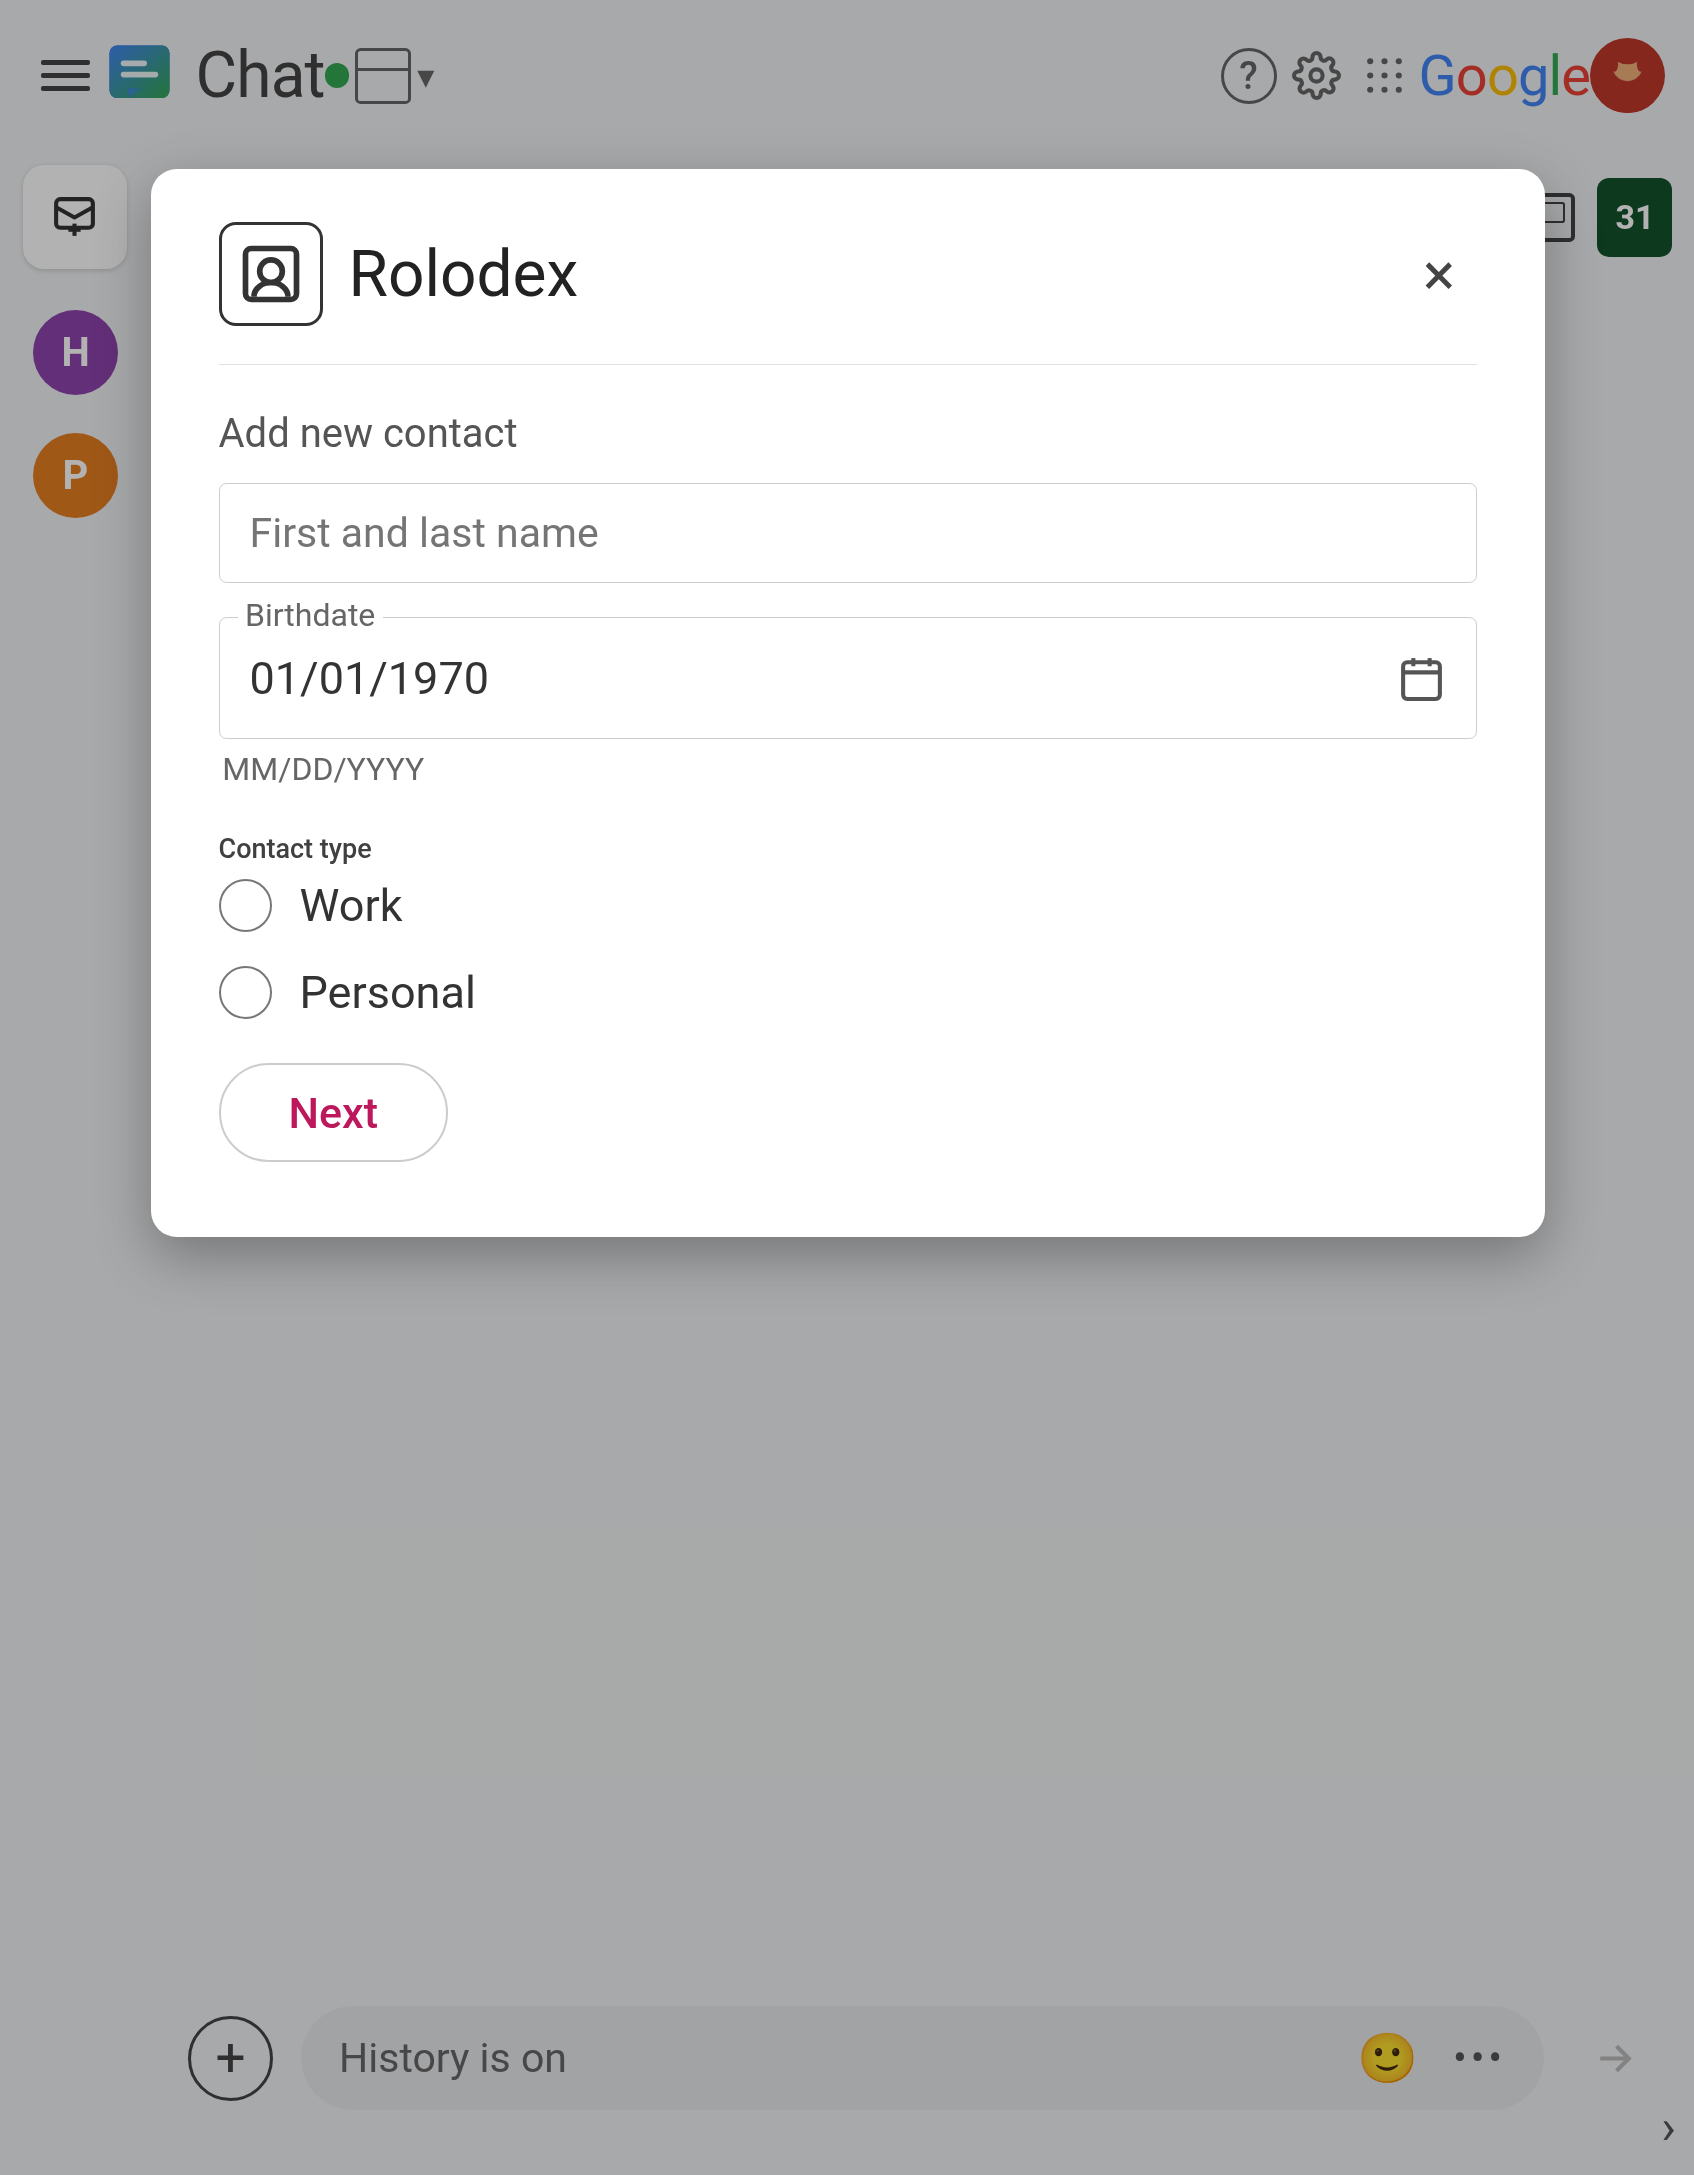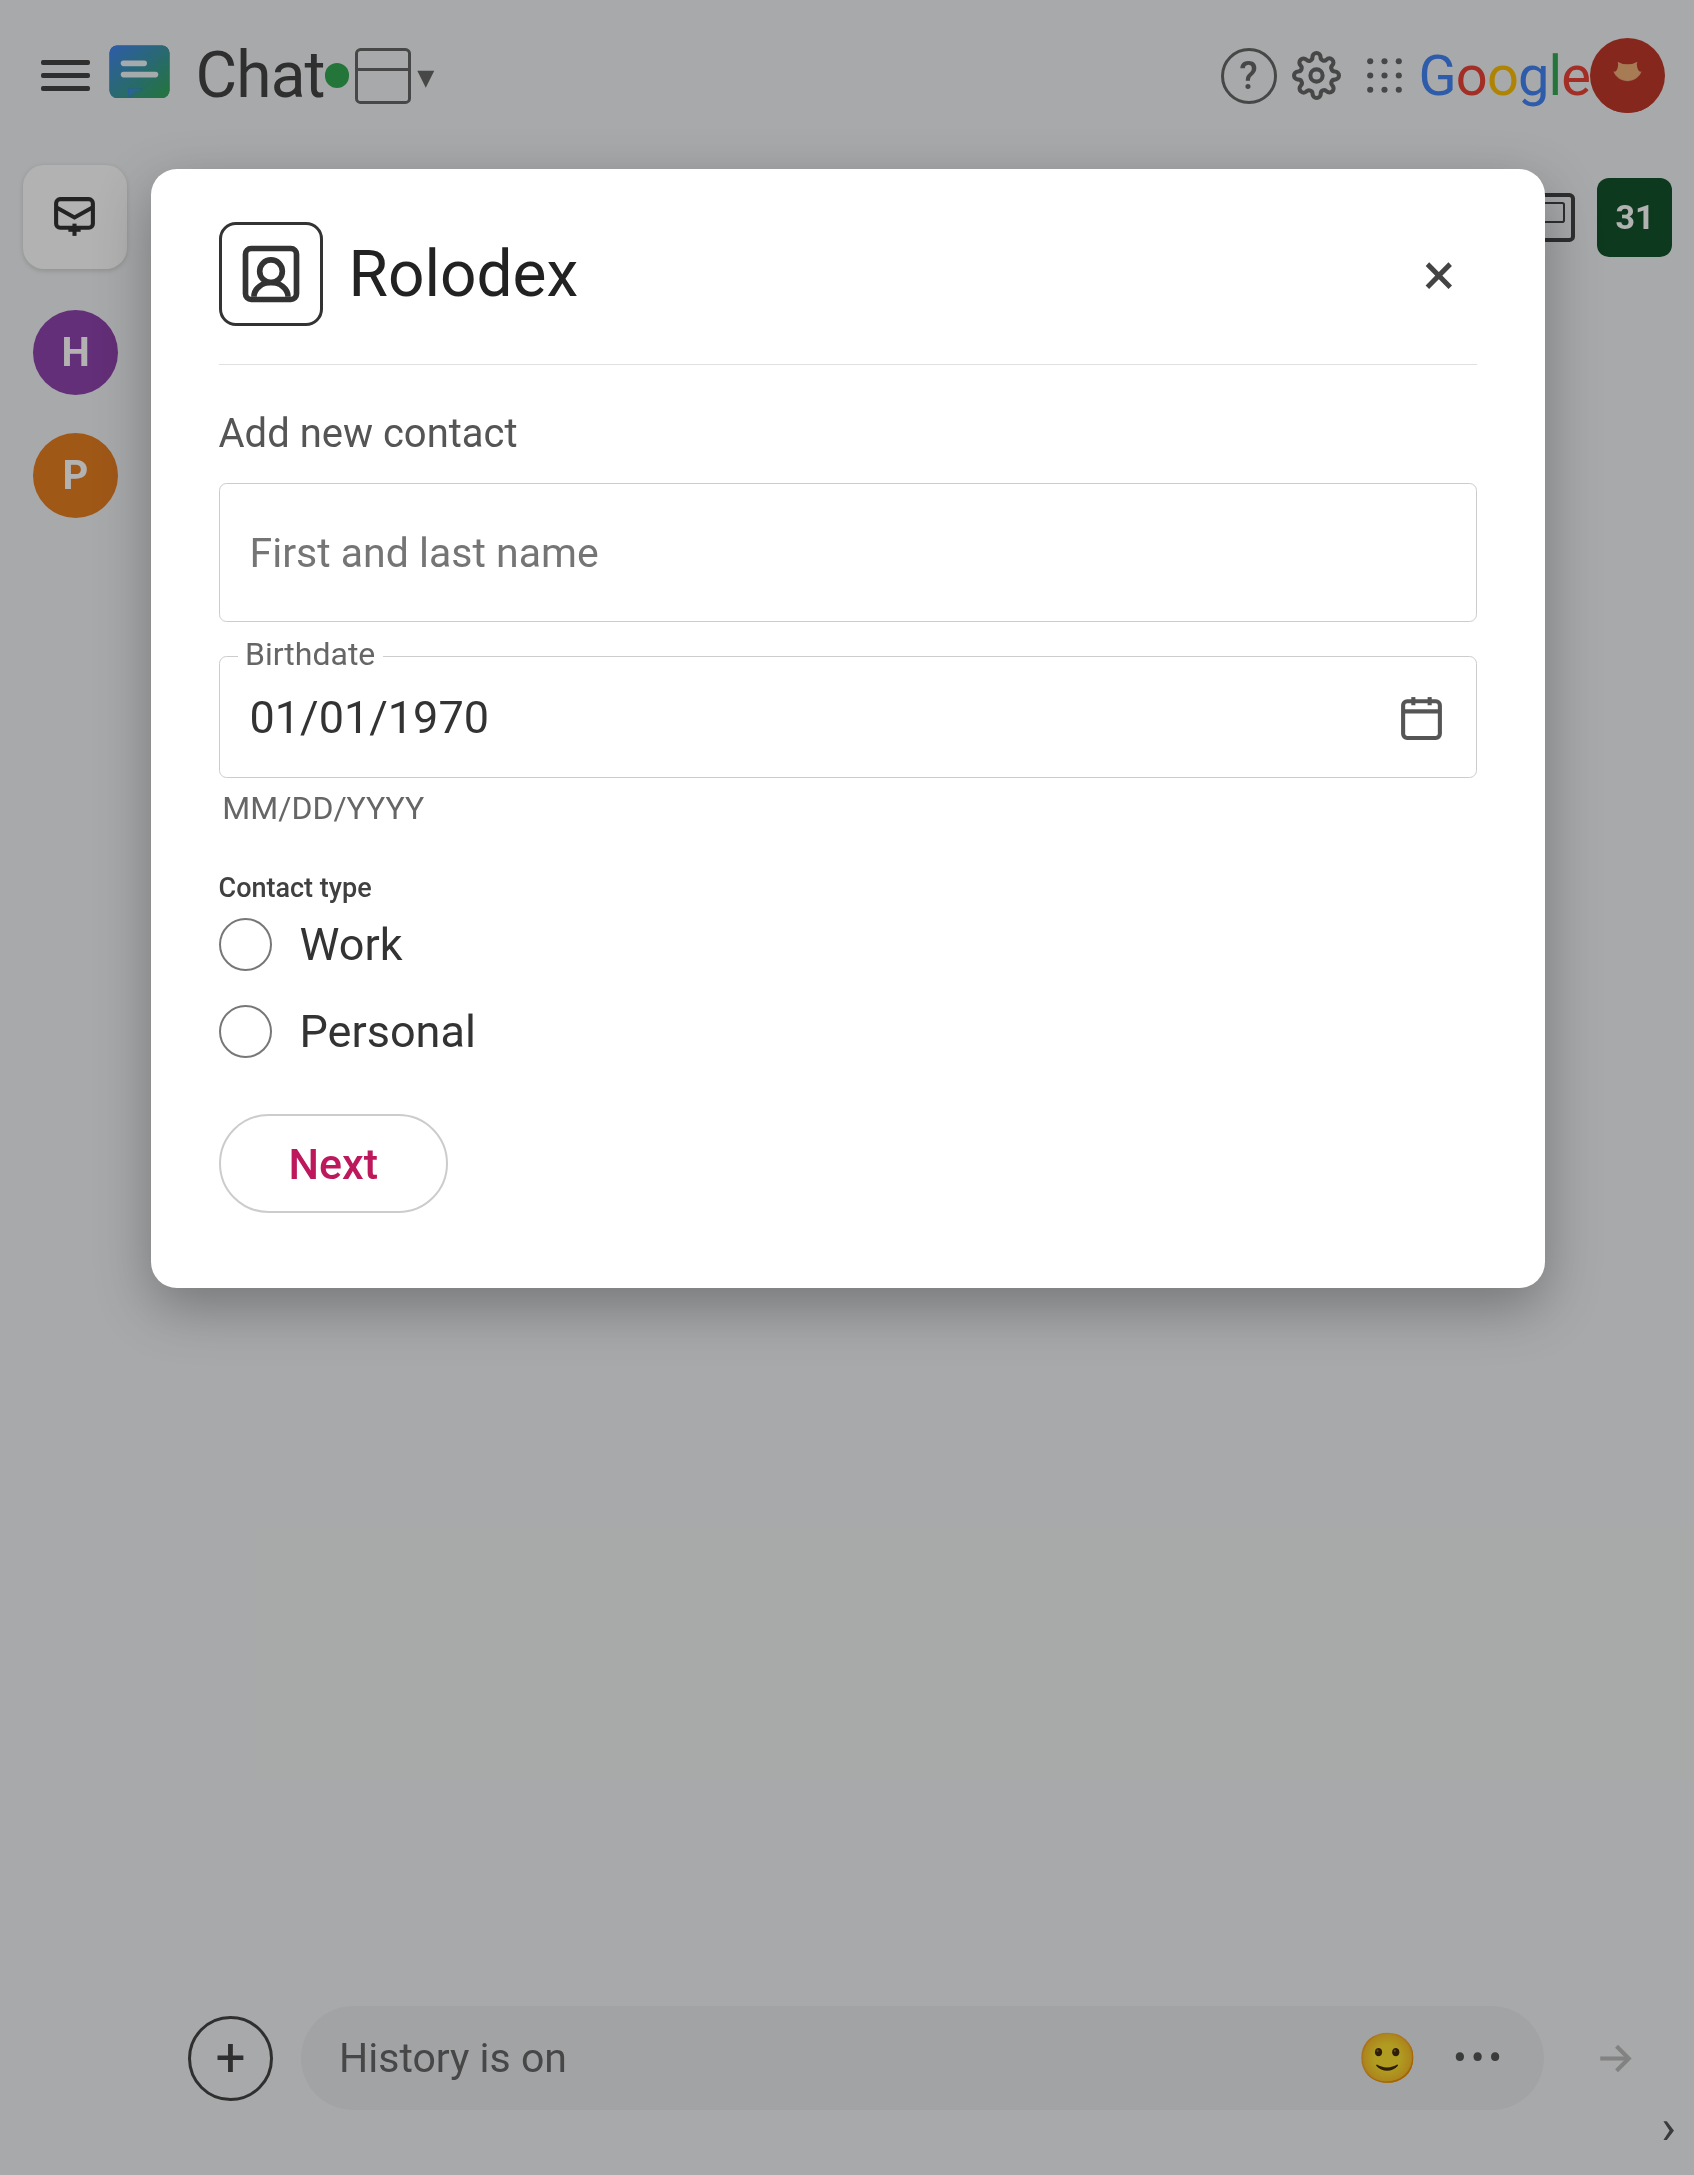--- a/index.html
+++ b/index.html
@@ -298,21 +298,21 @@
 
     .section-label {
       font-size: 40px;
       color: #555;
       margin-bottom: 26px;
       font-weight: 400;
     }
 
     .text-input {
       width: 100%;
-      height: 139px;
+      height: 100px;
       border: 1.9px solid #ccc;
       border-radius: 7.5px;
       padding: 0 30px;
       font-size: 41px;
       color: #777;
       outline: none;
       font-family: inherit;
       margin-bottom: 34px;
     }
 
@@ -359,21 +359,21 @@
       font-size: 27px;
       color: #404040;
       font-weight: 500;
       margin-bottom: 14px;
     }
 
     .radio-group {
       display: flex;
       flex-direction: column;
       gap: 34px;
-      margin-bottom: 56px;
+      margin-bottom: 44px;
     }
 
     .radio-option {
       display: flex;
       align-items: center;
       gap: 28px;
       cursor: pointer;
     }
 
     .radio-circle {

